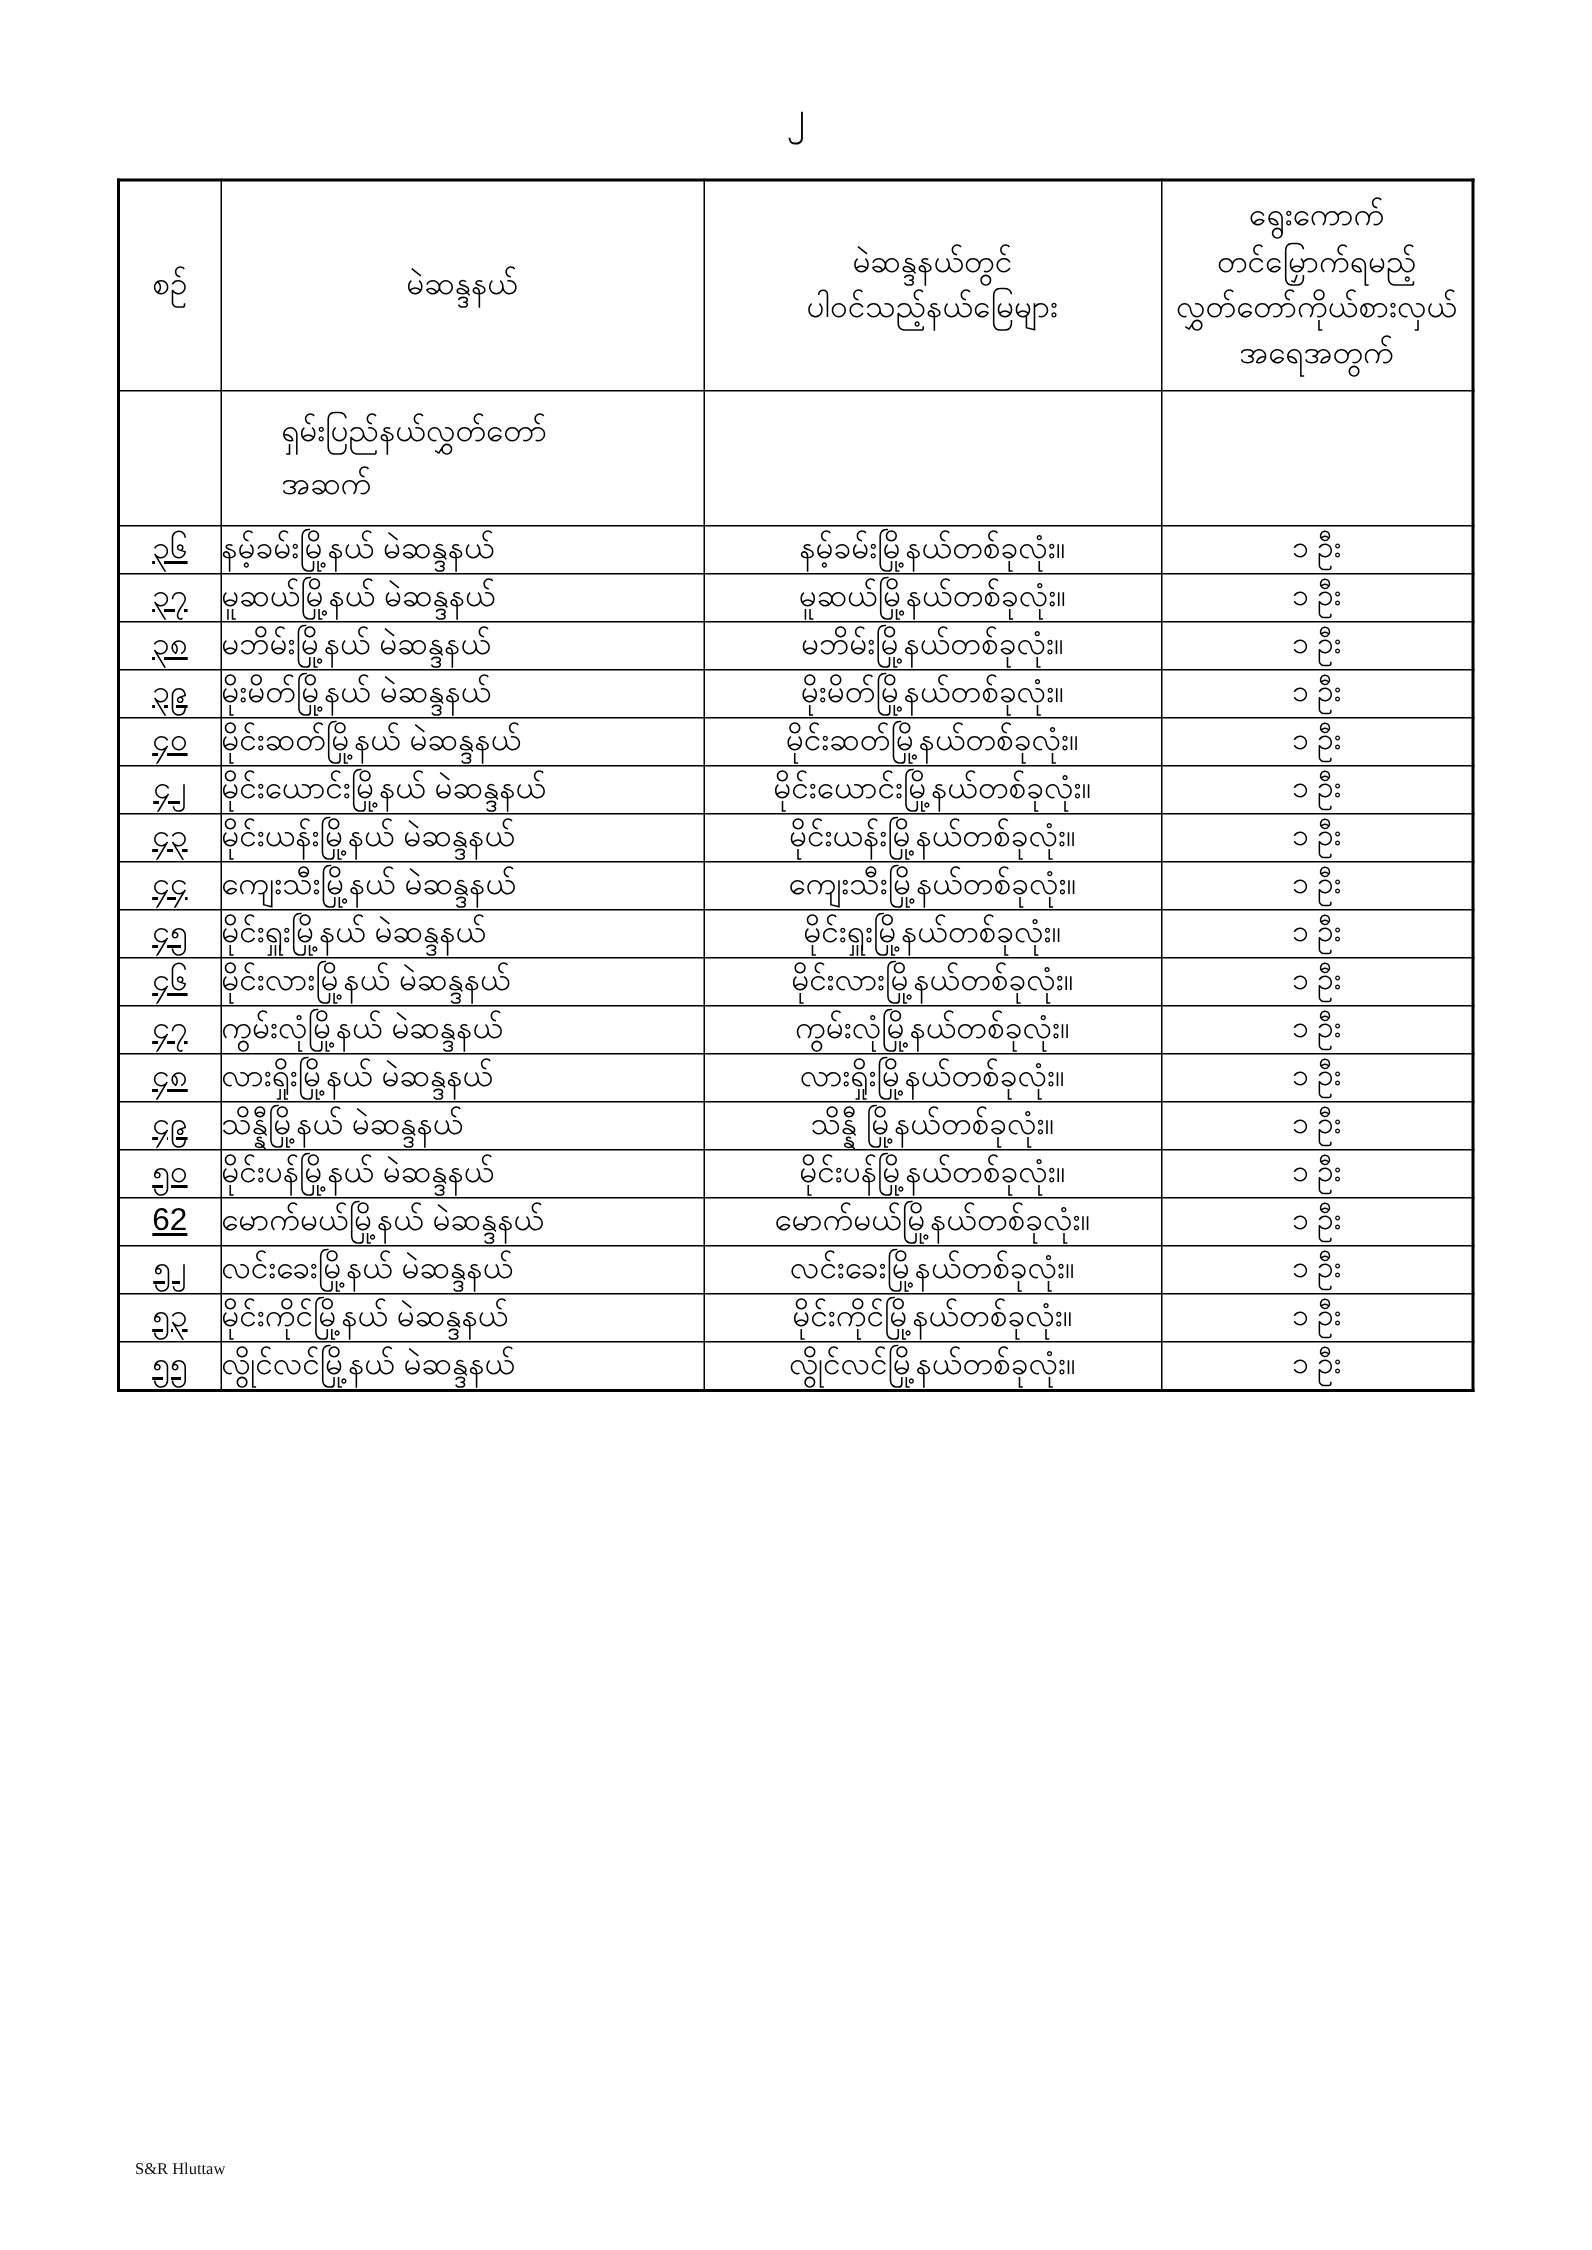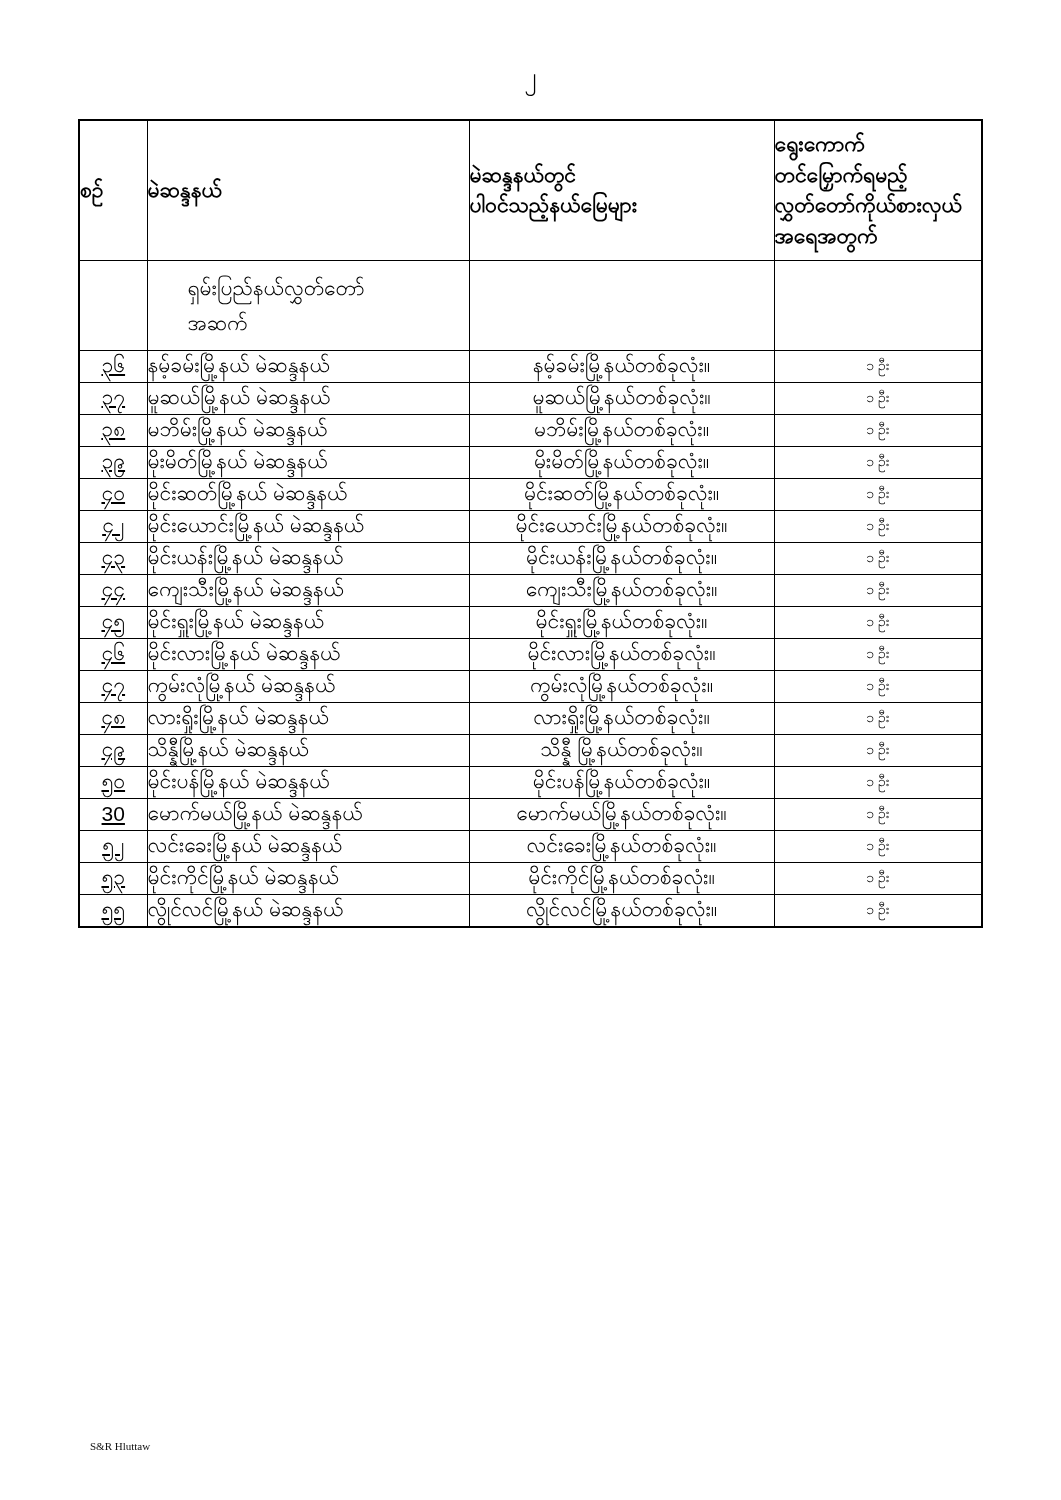--- a/index.html
+++ b/index.html
@@ -37,22 +37,22 @@
     border: 2px solid #000;
   }
   table.main-table td,
   table.main-table th {
     border: 1px solid #000;
     vertical-align: middle;
     padding: 0;
   }
   thead th {
     border-bottom: 1px solid #000;
-    font-weight: bold;
-    text-align: left;
+    font-weight: normal;
+    text-align: center;
     padding: 10px 4px;
     font-size: 21px;
     line-height: 1.45;
     height: 140px;
     box-sizing: border-box;
   }
   th.col-no   { width: 68px; }
   th.col-name { width: 322px; }
   th.col-area { width: 305px; }
   th.col-count{ width: 208px; }
@@ -70,21 +70,21 @@
     font-size: 21px;
     padding: 7px 10px 7px 14px;
   }
   td.c-area {
     text-align: center;
     font-size: 21px;
     padding: 7px 8px 7px 14px;
   }
   td.c-count {
     text-align: center;
-    font-size: 14px;
+    font-size: 20px;
     padding: 7px 4px;
   }
   tr.section-row td {
     padding-top: 9px;
     padding-bottom: 9px;
     padding-left: 40px;
   }
   tr.section-row td.c-name {
     font-size: 21px;
     line-height: 1.7;
@@ -217,21 +217,21 @@
             <td class="c-area">သိန္နီ မြို့နယ်တစ်ခုလုံး။</td>
             <td class="c-count">၁ ဦး</td>
           </tr>
           <tr>
             <td class="c-no">၅၀</td>
             <td class="c-name">မိုင်းပန်မြို့နယ် မဲဆန္ဒနယ်</td>
             <td class="c-area">မိုင်းပန်မြို့နယ်တစ်ခုလုံး။</td>
             <td class="c-count">၁ ဦး</td>
           </tr>
           <tr>
-            <td class="c-no">30</td>
+            <td class="c-no">62</td>
             <td class="c-name">မောက်မယ်မြို့နယ် မဲဆန္ဒနယ်</td>
             <td class="c-area">မောက်မယ်မြို့နယ်တစ်ခုလုံး။</td>
             <td class="c-count">၁ ဦး</td>
           </tr>
           <tr>
             <td class="c-no">၅၂</td>
             <td class="c-name">လင်းခေးမြို့နယ် မဲဆန္ဒနယ်</td>
             <td class="c-area">လင်းခေးမြို့နယ်တစ်ခုလုံး။</td>
             <td class="c-count">၁ ဦး</td>
           </tr>

